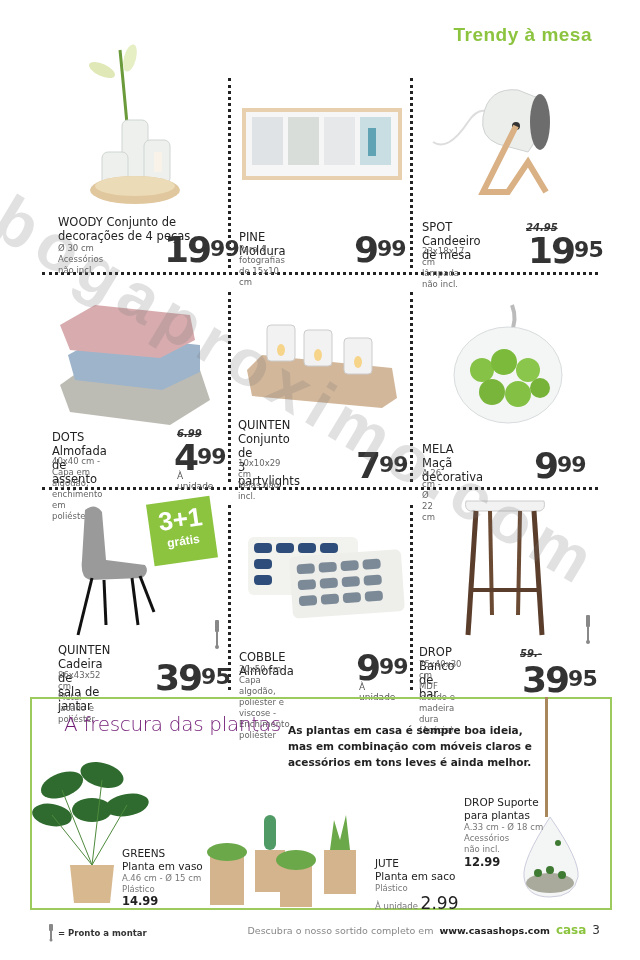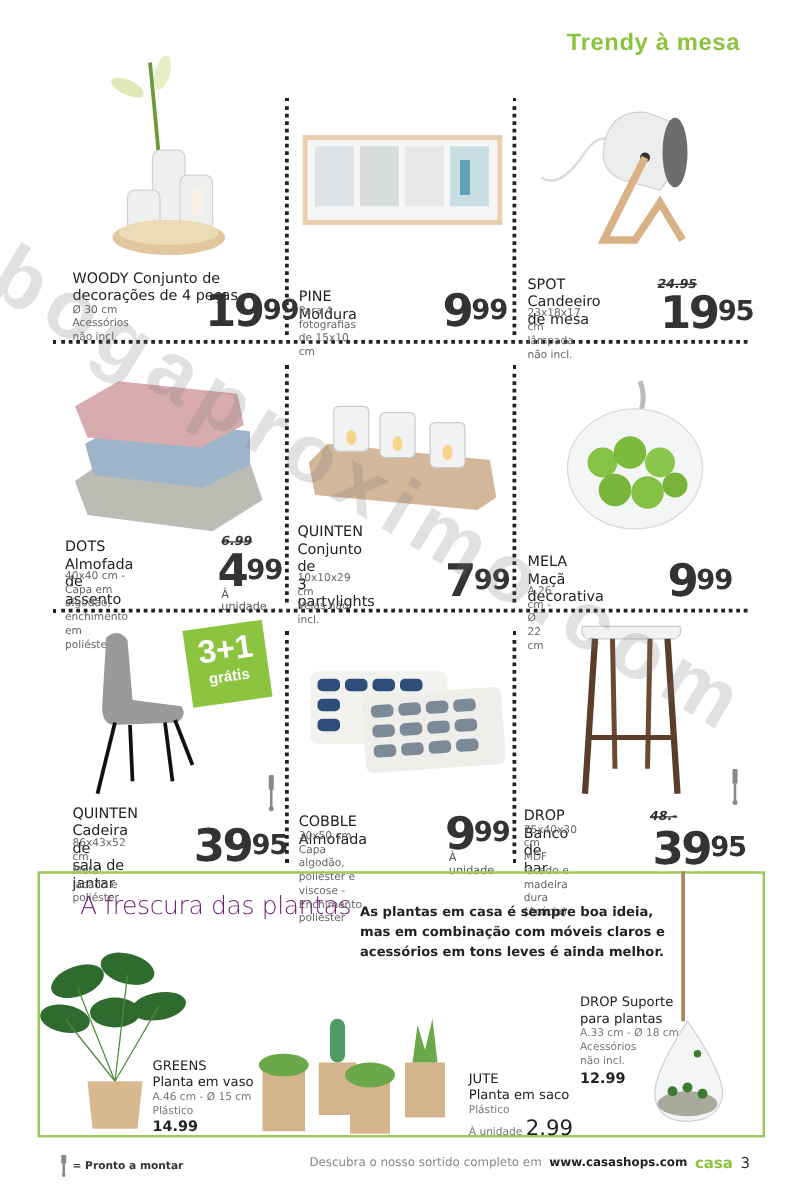--- a/index.html
+++ b/index.html
@@ -280,21 +280,21 @@
     <line x1="30" y1="16" x2="32" y2="120" stroke="#6b4a34" stroke-width="4"></line>
     <line x1="60" y1="16" x2="58" y2="120" stroke="#6b4a34" stroke-width="4"></line>
     <line x1="12" y1="95" x2="78" y2="95" stroke="#5a3d2b" stroke-width="4"></line>
   </svg>
   <svg class="tool-icon" style="left:584px; top:615px;" viewBox="0 0 8 30">
       <rect x="2" y="0" width="4" height="12" rx="1" fill="#888"></rect>
       <rect x="3" y="12" width="2" height="14" fill="#888"></rect>
       <circle cx="4" cy="27" r="2" fill="#888"></circle>
     </svg>
   <div class="pname" style="left:419px; top:645px;">DROP Banco de bar</div>
-  <div class="old-price" style="left:520px; top:648px;">48.-</div>
+  <div class="old-price" style="left:520px; top:648px;">59.-</div>
   <div class="pdesc" style="left:419px; top:659px;">
     <div>75x40x30 cm</div>
       <div>MDF lacado e madeira</div>
       <div>dura (Acácia)</div>
   </div>
   <div class="price" style="left:522px; top:662px;"><span>39</span><sup>95</sup></div>
 </div>
 
 <div class="plants-box"></div>
 <div class="plants-title">A frescura das plantas</div>

